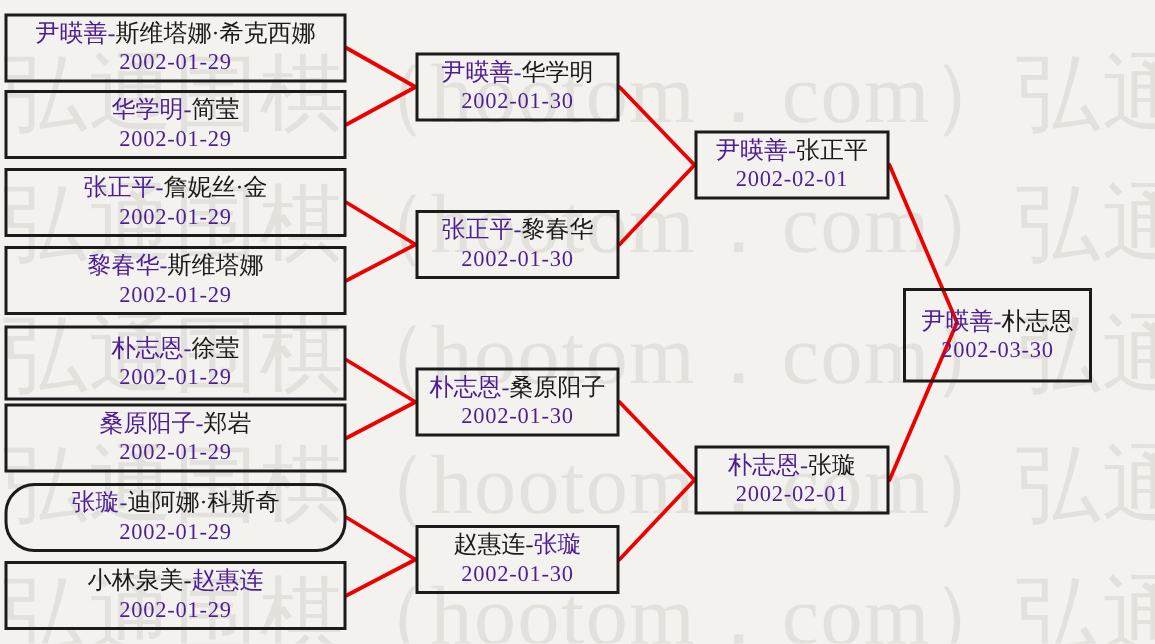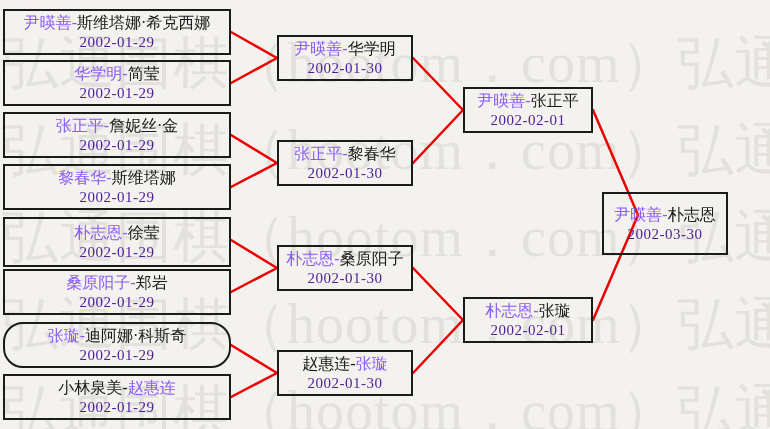--- a/index.html
+++ b/index.html
@@ -47,21 +47,21 @@
     color:#1a1a1a;
     white-space:nowrap;
   }
   .box .d{
     font-size:15px;
     line-height:19px;
     color:#4c1d95;
     letter-spacing:0.5px;
     white-space:nowrap;
   }
-  .box .t .red{color:#8b5cf6;}
+  .box .t .red{color:#4c1d95;}
 </style>
 </head>
 <body>
 
 <div class="stage">
   <div id="wm-layer">
       <div class="wm-row" style="left: 2px; top: 35px;">弘通围棋（hootom．com）弘通</div>
       <div class="wm-row" style="left: 2px; top: 122px;">弘通围棋（hootom．com）弘通</div>
       <div class="wm-row" style="left: 2px; top: 209px;">弘通围棋（hootom．com）弘通</div>
       <div class="wm-row" style="left: 2px; top: 296px;">弘通围棋（hootom．com）弘通</div>

